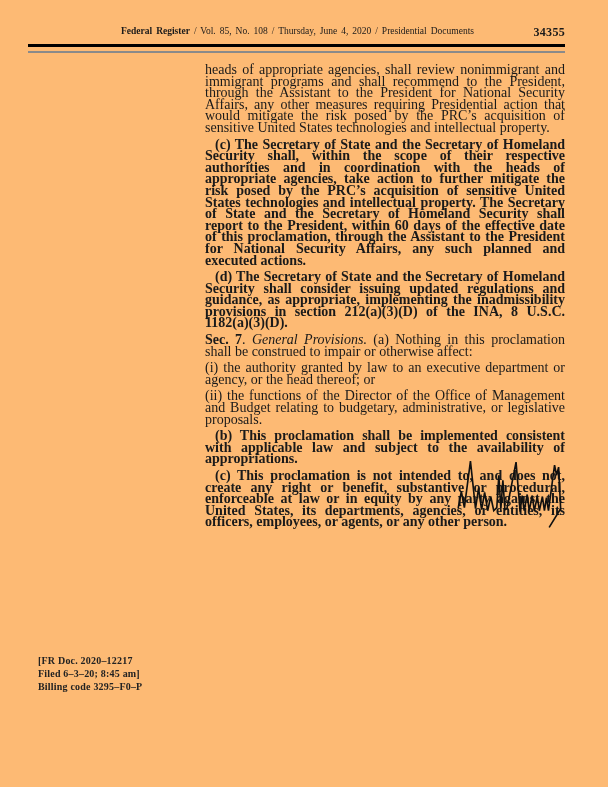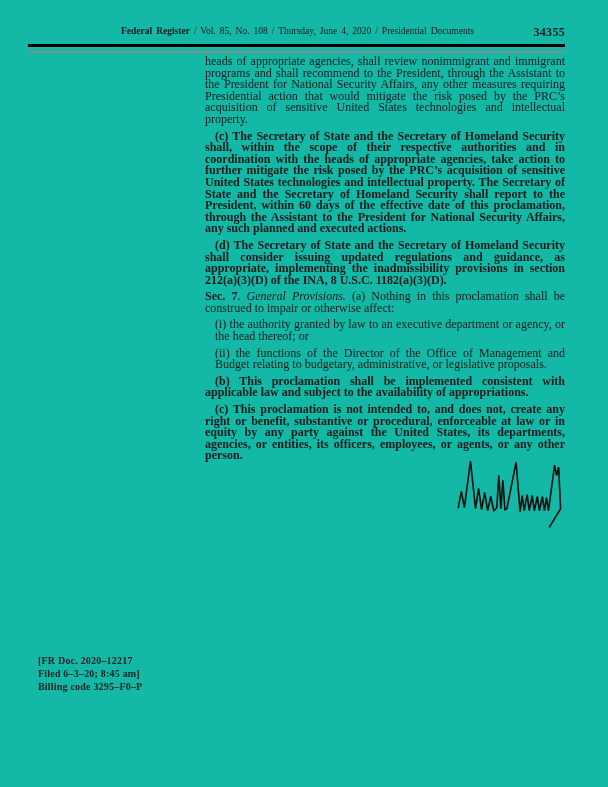--- a/index.html
+++ b/index.html
@@ -1,19 +1,19 @@
 <!DOCTYPE html>
 <html><head>
 <meta charset="utf-8">
 <style>
   html,body{margin:0;padding:0;background:#ffffff;}
   .page{
     position:relative;
     width:608px;height:787px;
-    background:#14b8a6;
+    background:#fdba74;
     font-family:"Liberation Serif","DejaVu Serif",serif;
     color:#1a1a1a;
     overflow:hidden;
   }
   
   .header{
     position:absolute;left:30px;top:26px;width:535px;height:16px;
     font-size:9.5px;
   }
   .citation{
@@ -26,28 +26,28 @@
     position:absolute;right:0;top:-1px;
     font-size:12px;font-weight:bold;letter-spacing:0.3px;
   }
   .bold{font-weight:bold;}
   .italic{font-style:italic;}
   .rule{position:absolute;left:28px;width:537px;}
   .rule-black{top:44px;height:3px;background:#000000;}
   .rule-gray{top:51px;height:2px;background:#8a8a8a;}
   
   .doc-body{
-    position:absolute;left:205px;top:56px;width:360px;
-    font-size:12px;line-height:11.6px;
+    position:absolute;left:205px;top:64px;width:360px;
+    font-size:14px;line-height:11.6px;
     text-align:justify;
   }
   .para{margin:0;}
   .para + .para{margin-top:5px;}
   .para.indent{text-indent:10px;font-weight:bold;}
-  .para.block-indent{margin-left:10px;}
+  .para.block-indent{margin-left:0;}
   .para.no-gap{margin-top:0;}
   
   .signature{
     position:absolute;left:456px;top:457px;width:112px;height:76px;
   }
   
   .footer{
     position:absolute;left:38px;top:654px;
     font-size:10px;font-weight:bold;line-height:13px;
     letter-spacing:0.2px;color:#222222;

